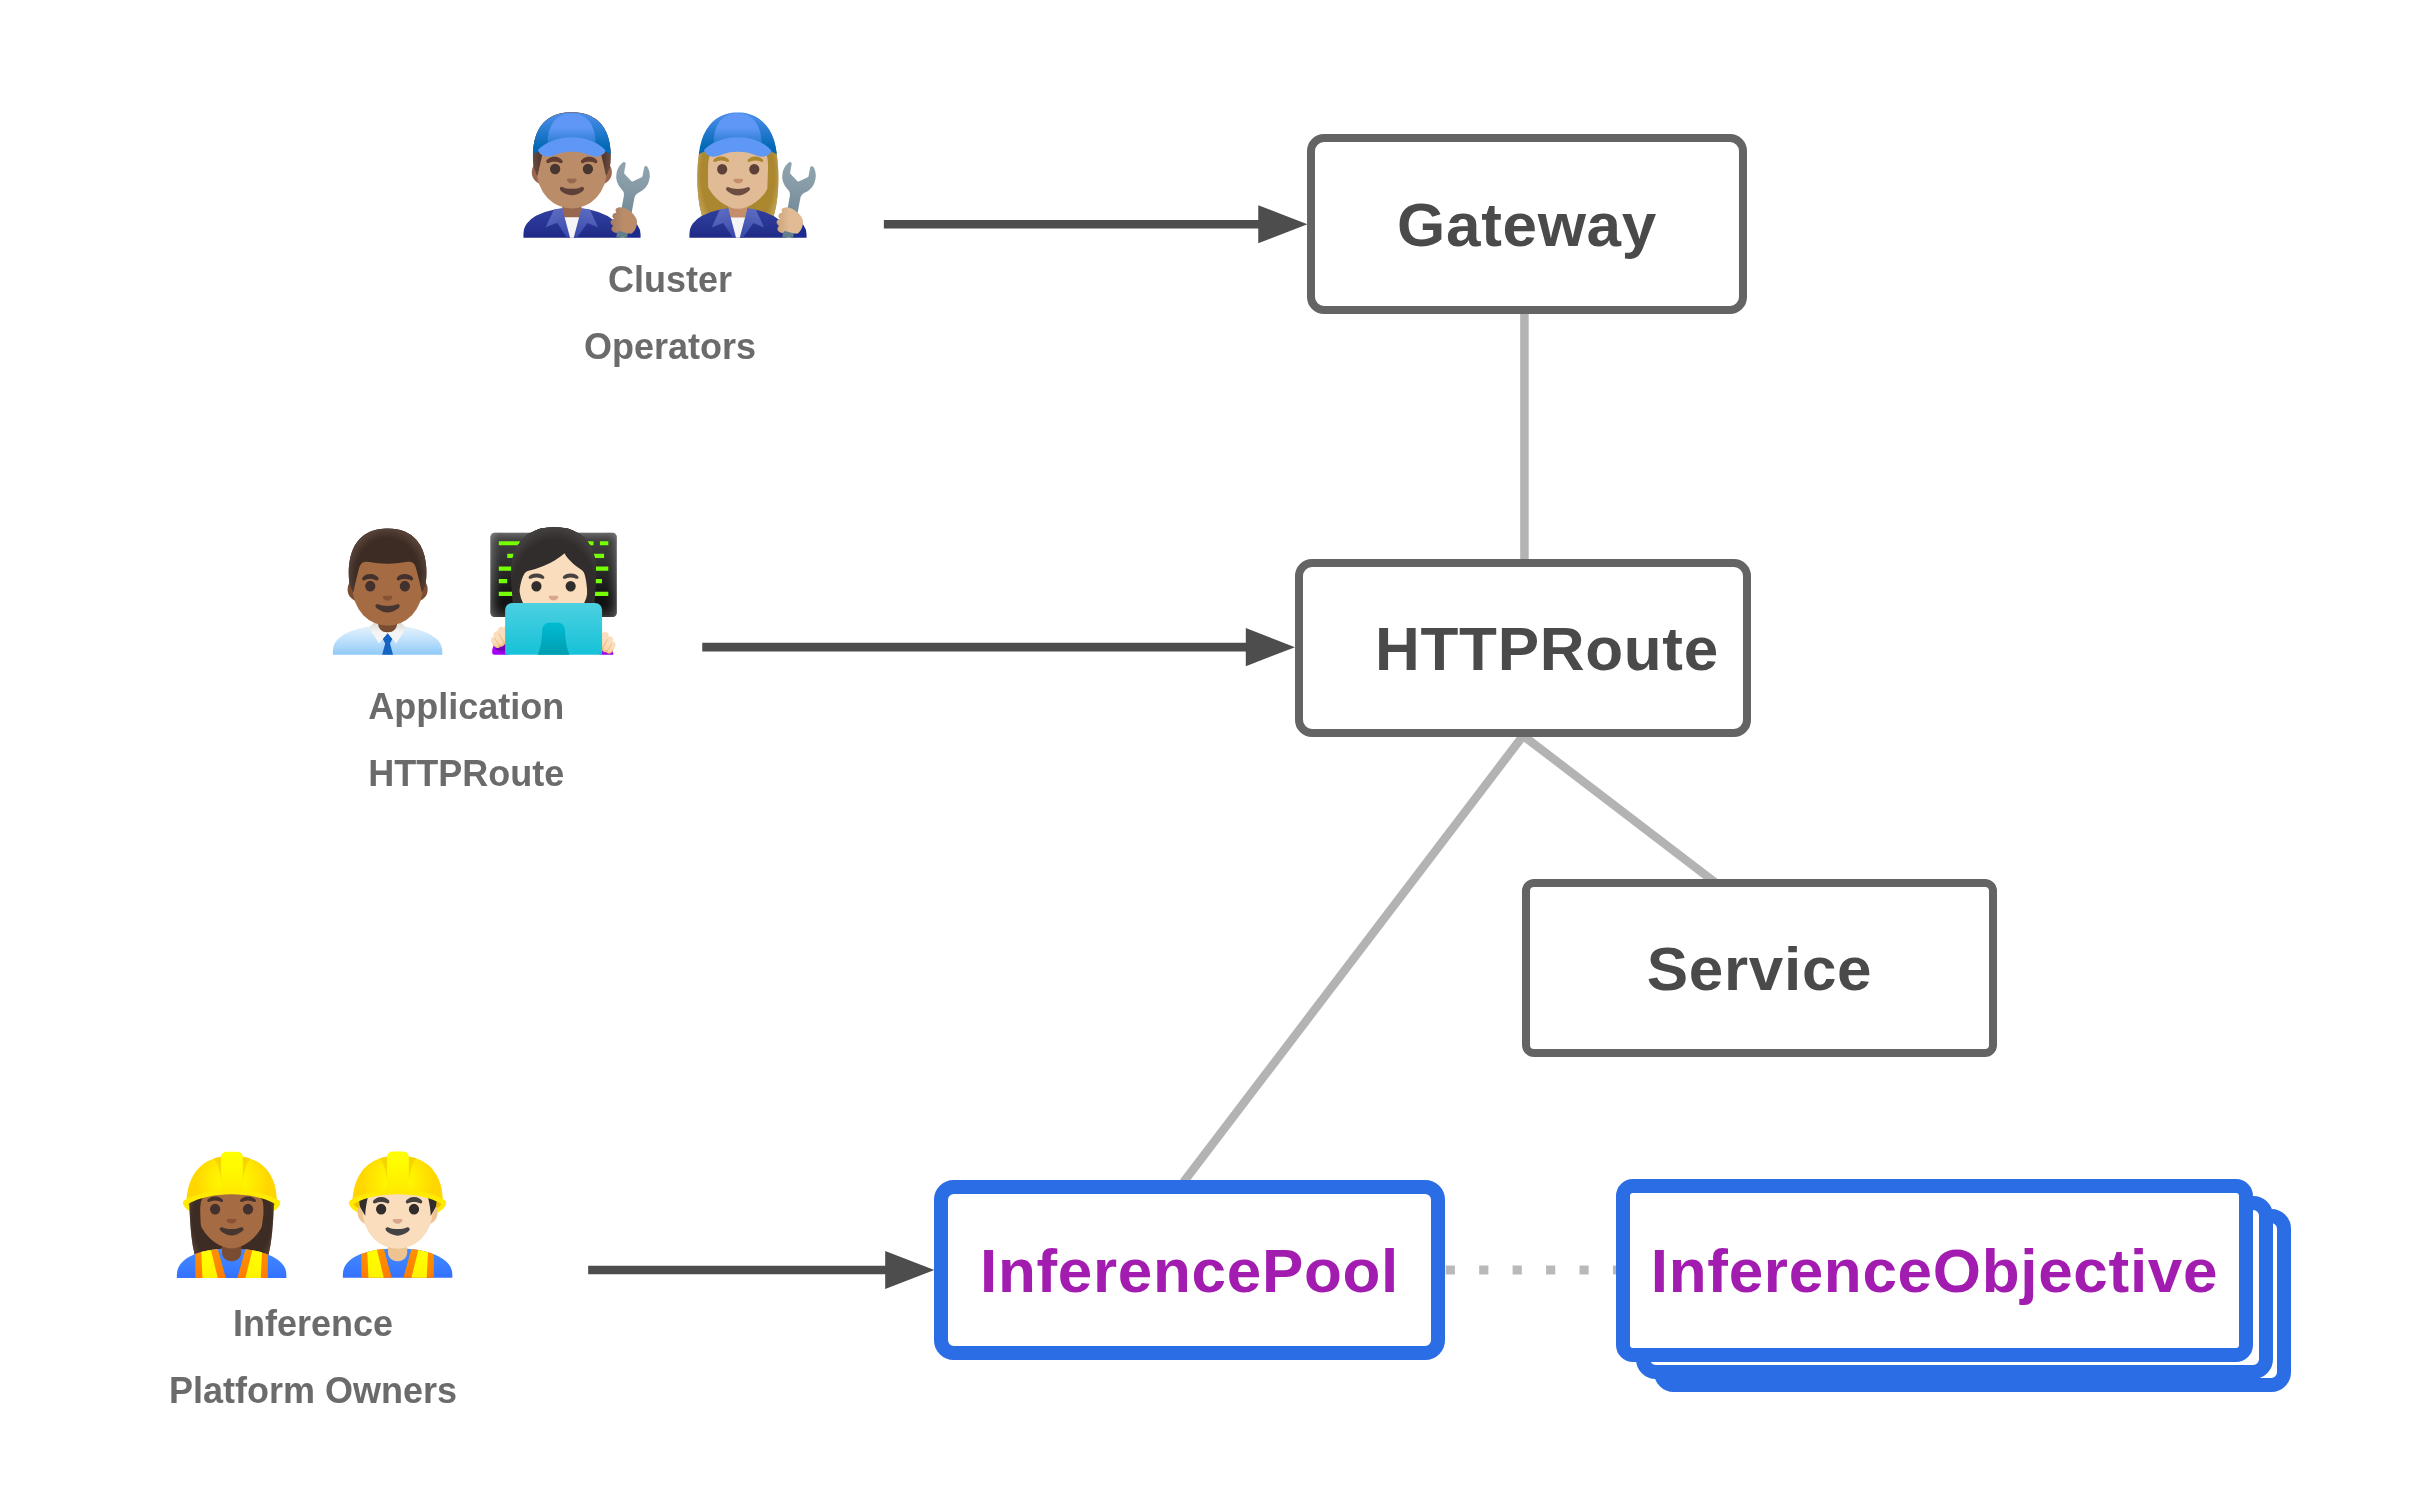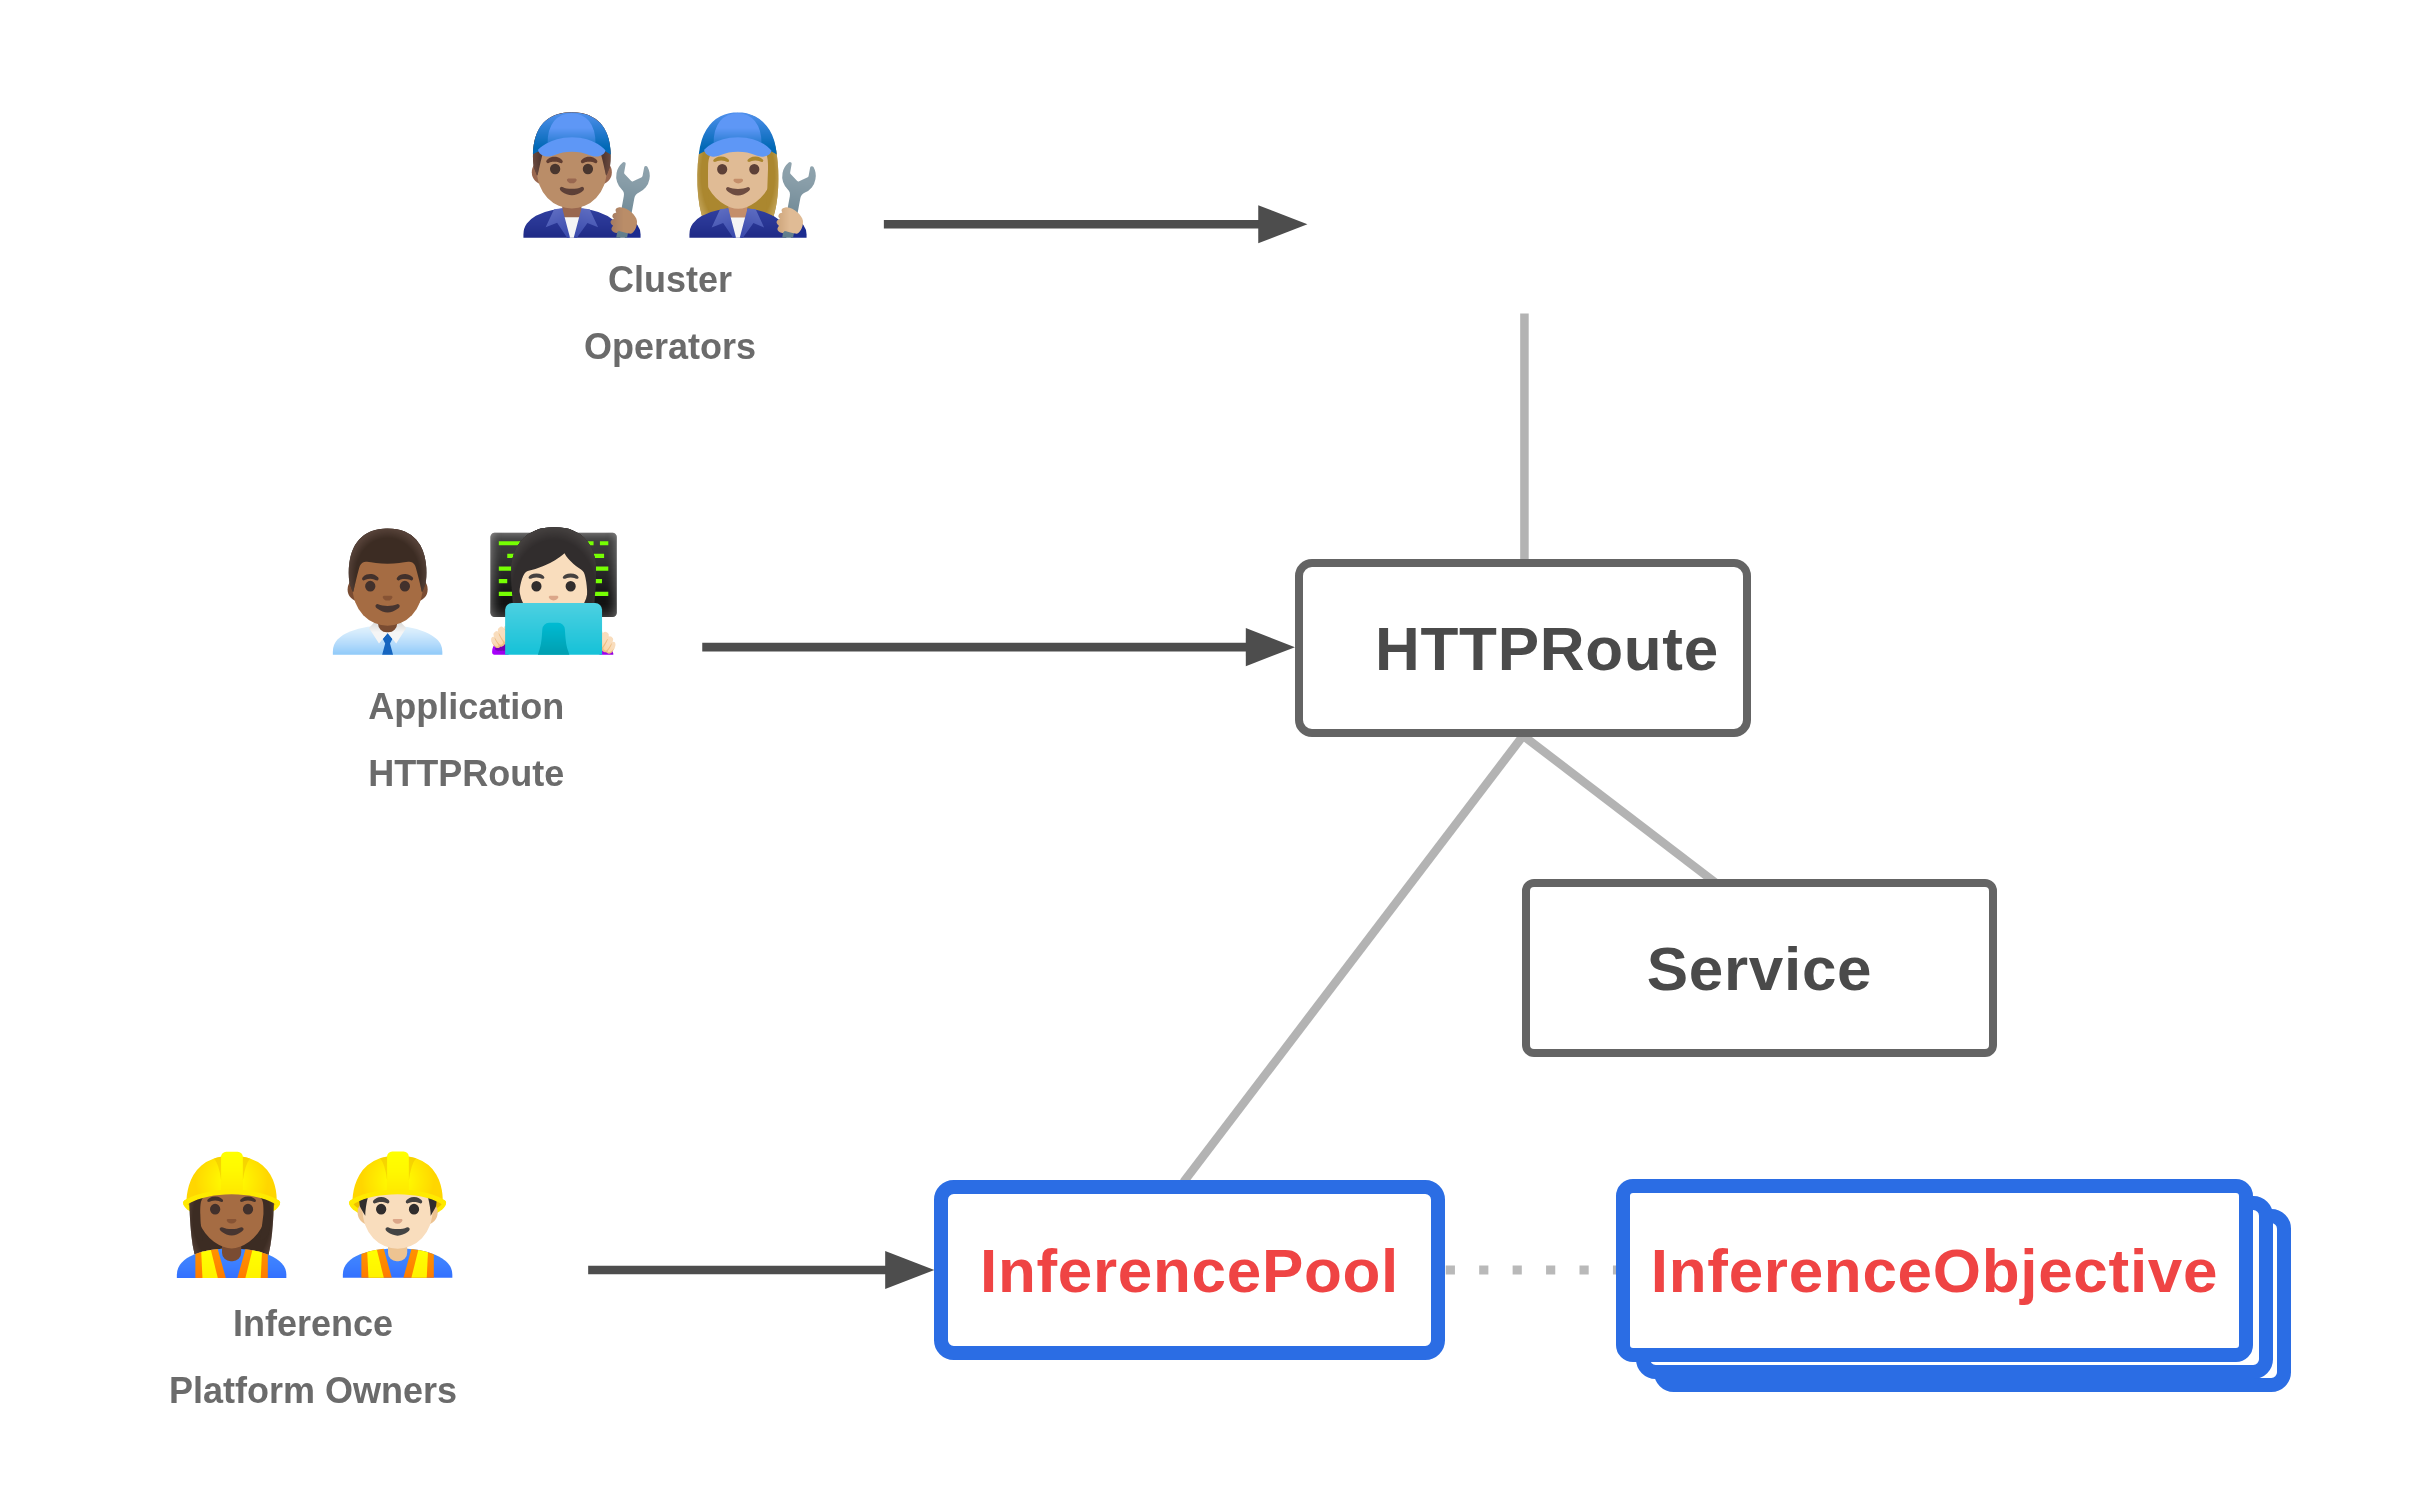--- a/index.html
+++ b/index.html
@@ -26,21 +26,21 @@
     border:14.4px solid #2b6de4;
     border-radius:19.7px;
   }
   .node-label{
     font-weight:bold;
     font-size:62px;
     color:#4a4a4a;
     letter-spacing:0.7px;
     white-space:nowrap;
   }
-  .node.blue .node-label{color:#ef4444;}
+  .node.blue .node-label{color:#a21caf;}
   .stack-layer{
     position:absolute;
     box-sizing:border-box;
     background:#ffffff;
     border:14.4px solid #2b6de4;
     border-radius:19.7px;
   }
   .actor{position:absolute;z-index:3;}
   .emoji-row{
     position:absolute;
@@ -127,20 +127,23 @@
     <div class="emoji-row" style="left:184px;top:1155px;width:262px;height:118px;">
       <span>👷🏾‍♀️</span>
       <span>👷🏻‍♂️</span>
     </div>
     <div class="actor-label" style="left:-146px;top:1290px;width:918px;">
       <div>Inference</div>
       <div>Platform Owners</div>
     </div>
   </div>
 
+  <div class="node gray" style="left:1307px;top:134px;width:440px;height:180px;">
+    <span class="node-label">Gateway</span>
+  </div>
 
   <div class="node gray" style="left:1295px;top:559px;width:456px;height:178px;padding-left:48px;">
     <span class="node-label">HTTPRoute</span>
   </div>
 
   <div class="node gray" style="left:1522px;top:879px;width:475px;height:178px;border-radius:12px;">
     <span class="node-label">Service</span>
   </div>
 
   <div class="node blue" style="left:934px;top:1180px;width:511px;height:180px;">

